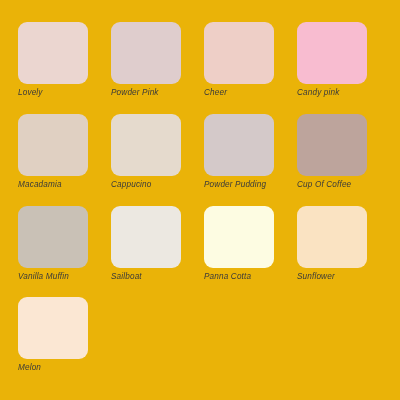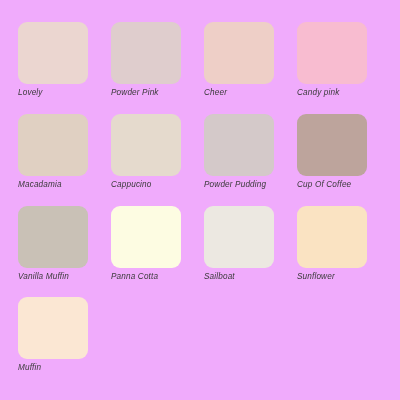--- a/index.html
+++ b/index.html
@@ -11,21 +11,21 @@
     width: 400px;
     height: 400px;
     font-family: "Liberation Sans", sans-serif;
     overflow: hidden;
   }
   #palette-board {
     width: 400px;
     height: 400px;
     box-sizing: border-box;
     padding: 22px 18px 14px 18px;
-    background: #f0abfc;
+    background: #eab308;
   }
   .swatch-grid {
     display: grid;
     grid-template-columns: repeat(4, 1fr);
     grid-template-rows: repeat(4, 1fr);
     column-gap: 8px;
     row-gap: 3px;
     width: 100%;
     height: 100%;
   }
@@ -103,33 +103,33 @@
       <div class="swatch-label" style="color: rgb(58, 58, 58);">Cup Of Coffee</div>
     </div>
 
 
     <div class="swatch-cell">
       <div class="swatch-chip" style="background-color: rgb(201, 193, 182);"></div>
       <div class="swatch-label" style="color: rgb(58, 58, 58);">Vanilla Muffin</div>
     </div>
 
     <div class="swatch-cell">
-      <div class="swatch-chip" style="background-color: rgb(253, 252, 226);"></div>
-      <div class="swatch-label" style="color: rgb(58, 58, 58);">Panna Cotta</div>
+      <div class="swatch-chip" style="background-color: rgb(236, 232, 225);"></div>
+      <div class="swatch-label" style="color: rgb(58, 58, 58);">Sailboat</div>
     </div>
 
     <div class="swatch-cell">
-      <div class="swatch-chip" style="background-color: rgb(236, 232, 225);"></div>
-      <div class="swatch-label" style="color: rgb(58, 58, 58);">Sailboat</div>
+      <div class="swatch-chip" style="background-color: rgb(253, 252, 226);"></div>
+      <div class="swatch-label" style="color: rgb(58, 58, 58);">Panna Cotta</div>
     </div>
 
     <div class="swatch-cell">
       <div class="swatch-chip" style="background-color: rgb(250, 227, 194);"></div>
       <div class="swatch-label" style="color: rgb(58, 58, 58);">Sunflower</div>
     </div>
 
     <div class="swatch-cell">
       <div class="swatch-chip" style="background-color: rgb(251, 231, 211);"></div>
-      <div class="swatch-label" style="color: rgb(58, 58, 58);">Muffin</div>
+      <div class="swatch-label" style="color: rgb(58, 58, 58);">Melon</div>
     </div>
 
   </div>
 </div>
 
 </body></html>

